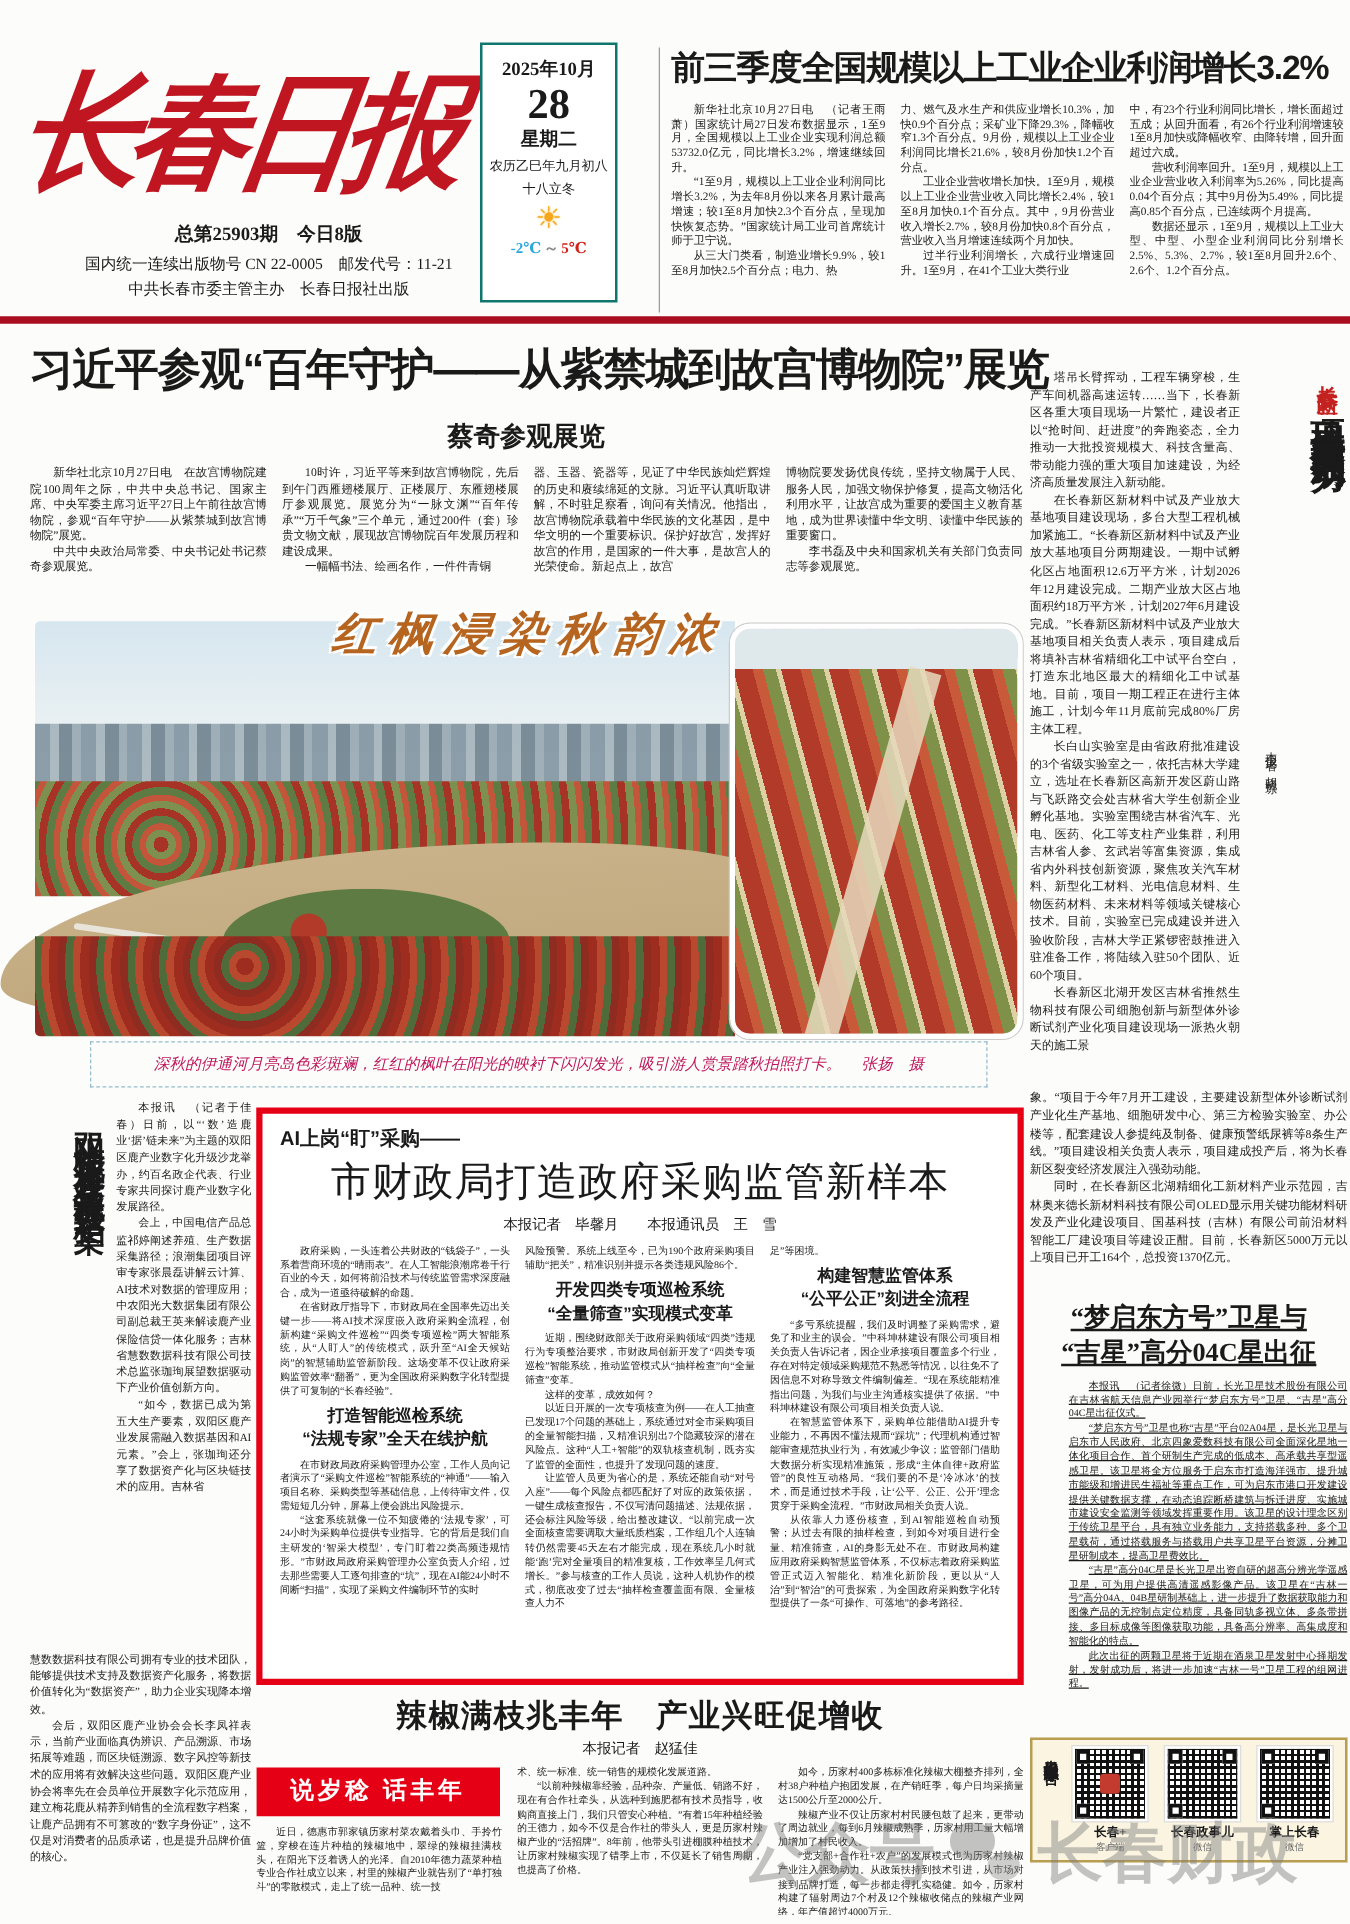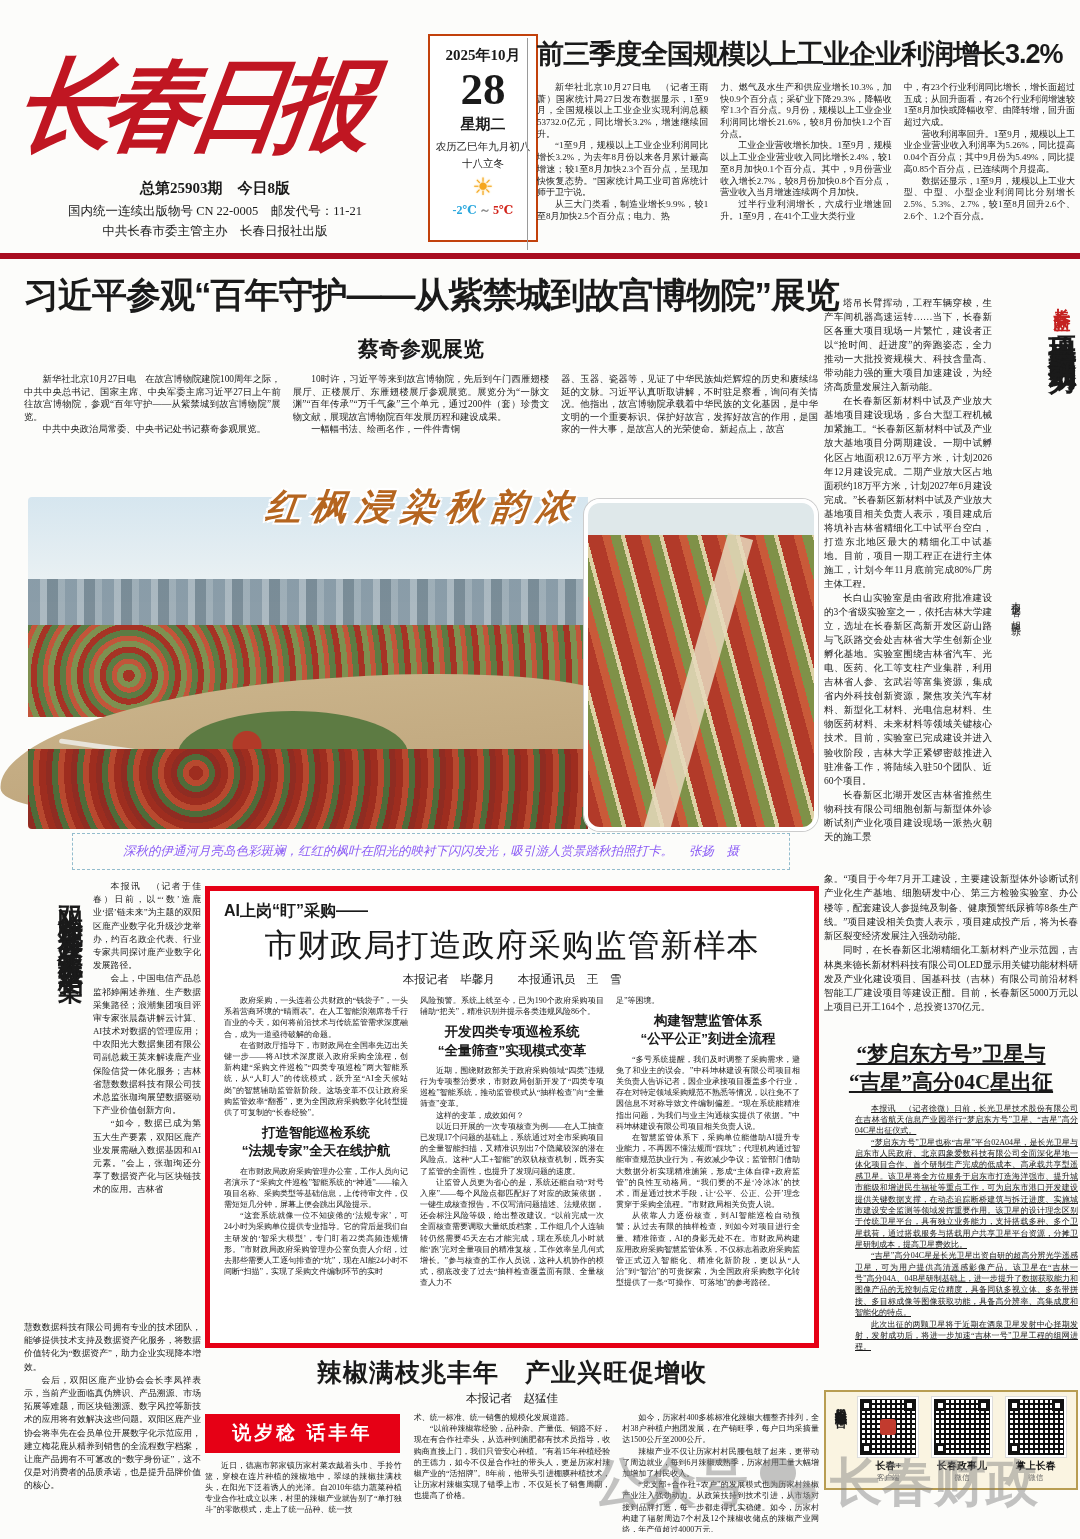--- a/index.html
+++ b/index.html
@@ -8,24 +8,24 @@
   .hl{font-family:"Liberation Sans","DejaVu Sans",sans-serif;}
   p{margin:0;text-indent:2em;text-align:justify;}
   p.cont{text-indent:0;}
   
   .mast-title{position:absolute;left:28px;top:38px;width:378px;height:132px;
     font-size:96px;line-height:130px;font-weight:900;font-style:italic;color:#c01622;
     letter-spacing:-10px;white-space:nowrap;transform:skewX(-8deg) scaleY(1.05);transform-origin:left top;}
   .pub{position:absolute;left:20px;top:176px;width:390px;text-align:center;line-height:1.65;}
   .pub .l1{font-size:15px;font-weight:bold;}
   .pub .l2,.pub .l3{font-size:12.5px;}
-  .date-box{position:absolute;left:428px;top:34px;width:110px;height:208px;border:2px solid #c2410c;
+  .date-box{position:absolute;left:384px;top:34px;width:110px;height:208px;border:2px solid #0f766e;
     box-sizing:border-box;text-align:center;padding-top:10px;background:#fff;}
   .date-box .ym{font-size:15px;font-weight:bold;}
-  .date-box .d{font-size:45px;font-weight:900;line-height:1.1;}
+  .date-box .d{font-size:34px;font-weight:900;line-height:1.1;}
   .date-box .wk{font-size:15px;font-weight:bold;margin-bottom:4px;}
   .date-box .lu,.date-box .te{font-size:10.5px;line-height:1.7;}
   .sun{font-size:24px;color:#f5a61d;line-height:1.2;text-shadow:0 0 2px #f7c04a;}
   .temps{font-size:12px;font-weight:bold;}
   .temps .low{color:#2aa7dd;} .temps .high{color:#d2231a;} .temps .tld{color:#888;padding:0 2px;}
   .vrule{position:absolute;left:527px;top:38px;width:1px;height:212px;background:#9a9a9a;}
   
   .top-article{position:absolute;left:537px;top:36px;width:538px;}
   .top-article h2{margin:0 0 10px;font-size:27px;letter-spacing:-1px;font-weight:900;white-space:nowrap;}
   .tcols{display:flex;gap:12px;}
@@ -57,21 +57,21 @@
   .photo-inset{position:absolute;right:0;top:2px;width:226px;height:324px;border:4px solid #fff;
     border-radius:16px;box-shadow:0 0 0 1px #ccc;overflow:hidden;background:
     linear-gradient(180deg,#dfe8ea 0 10%,rgba(0,0,0,0) 10%),
     repeating-linear-gradient(75deg,#b23a29 0 15px,#c95a39 15px 23px,#7f9148 23px 33px,#ddd0a4 33px 37px);}
   .photo-inset::after{content:"";position:absolute;left:38%;top:8%;width:26px;height:120%;
     background:#e6d9bd;transform:rotate(16deg);opacity:.85;}
   .photo-title{position:absolute;left:238px;top:-14px;font-size:36px;font-weight:900;font-style:italic;
     color:#b5651f;letter-spacing:9px;transform:skewX(-7deg);white-space:nowrap;
     text-shadow:2px 2px 0 rgba(255,255,255,.95),-2px -2px 0 rgba(255,255,255,.95),2px -2px 0 rgba(255,255,255,.95),-2px 2px 0 rgba(255,255,255,.95);}
   .photo-caption{position:absolute;left:72px;top:833px;width:718px;box-sizing:border-box;
-    border:1px dashed #93bccd;padding:9px 12px;font-size:12.5px;font-style:italic;text-align:center;color:#8b5cf6;}
+    border:1px dashed #93bccd;padding:9px 12px;font-size:12.5px;font-style:italic;text-align:center;color:#be185d;}
   .photo-caption .credit{margin-left:16px;}
   
   .deer{position:absolute;left:24px;top:880px;width:177px;height:659px;overflow:hidden;}
   .deer-top{display:flex;height:436px;overflow:hidden;}
   .deer-head{writing-mode:vertical-rl;font-size:25px;font-weight:900;letter-spacing:5px;line-height:1.25;
     width:62px;padding-top:6px;}
   .deer-col{flex:1;padding-left:7px;font-size:8.8px;line-height:1.5;overflow:hidden;}
   .deer-wide{margin-top:5px;font-size:8.8px;line-height:1.5;height:212px;overflow:hidden;}
   
   .proc-box{position:absolute;left:205px;top:886px;width:614px;height:462px;box-sizing:border-box;
@@ -178,20 +178,24 @@
           <p>新华社北京10月27日电　在故宫博物院建院100周年之际，中共中央总书记、国家主席、中央军委主席习近平27日上午前往故宫博物院，参观“百年守护——从紫禁城到故宫博物院”展览。</p>
           <p>中共中央政治局常委、中央书记处书记蔡奇参观展览。</p>
         </div>
       <div class="tcol">
           <p>10时许，习近平等来到故宫博物院，先后到午门西雁翅楼展厅、正楼展厅、东雁翅楼展厅参观展览。展览分为“一脉文渊”“百年传承”“万千气象”三个单元，通过200件（套）珍贵文物文献，展现故宫博物院百年发展历程和建设成果。</p>
           <p>一幅幅书法、绘画名作，一件件青铜</p>
         </div>
       <div class="tcol">
           <p class="cont">器、玉器、瓷器等，见证了中华民族灿烂辉煌的历史和赓续绵延的文脉。习近平认真听取讲解，不时驻足察看，询问有关情况。他指出，故宫博物院承载着中华民族的文化基因，是中华文明的一个重要标识。保护好故宫，发挥好故宫的作用，是国家的一件大事，是故宫人的光荣使命。新起点上，故宫</p>
         </div>
+      <div class="tcol">
+          <p class="cont">博物院要发扬优良传统，坚持文物属于人民、服务人民，加强文物保护修复，提高文物活化利用水平，让故宫成为重要的爱国主义教育基地，成为世界读懂中华文明、读懂中华民族的重要窗口。</p>
+          <p>李书磊及中央和国家机关有关部门负责同志等参观展览。</p>
+        </div>
     </div>
   </section>
 
   <section class="photo-block">
     <div class="ph ph-sky"></div>
     <div class="ph ph-city"></div>
     <div class="ph ph-mid"></div>
     <div class="ph ph-river"></div>
     <div class="ph ph-island"></div>
     <div class="ph ph-bridge"></div>

